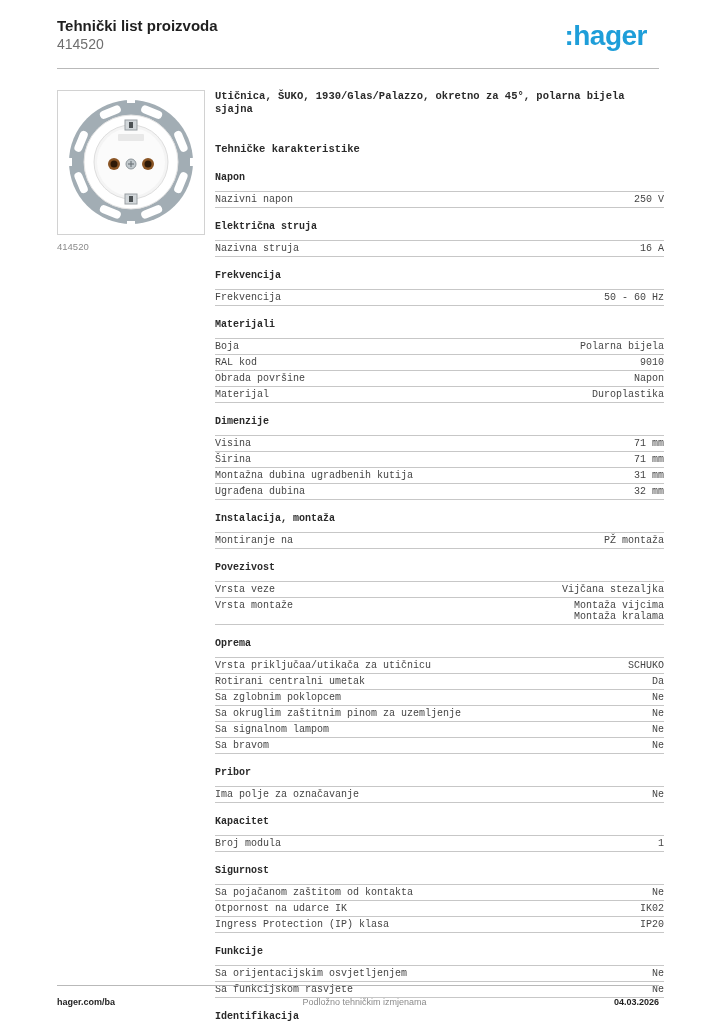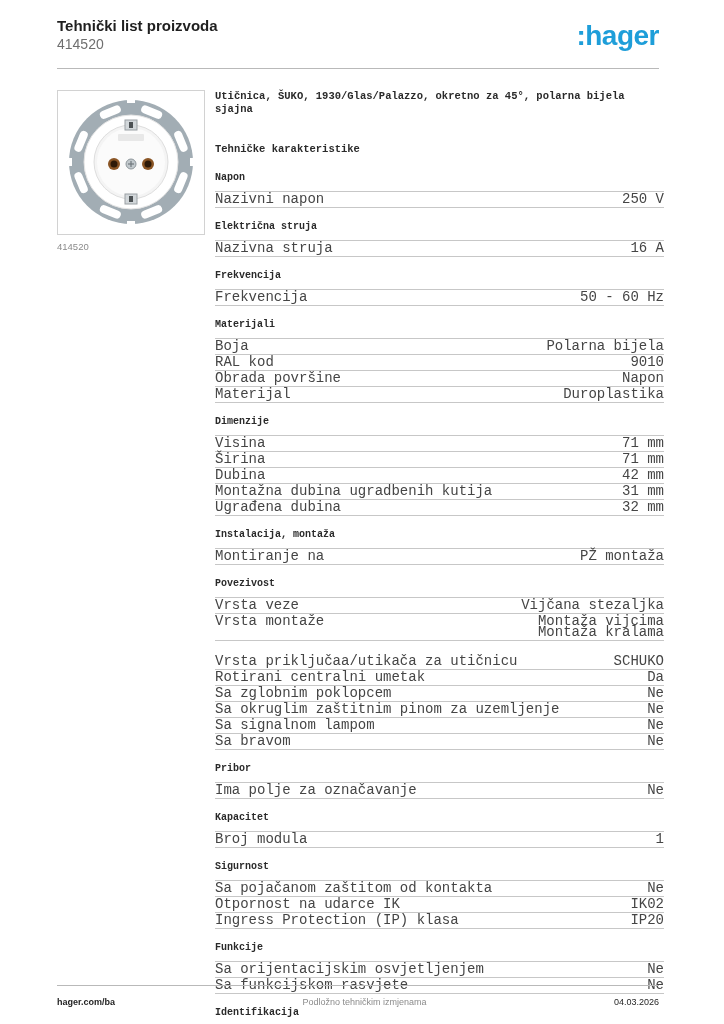--- a/index.html
+++ b/index.html
@@ -4,45 +4,45 @@
 <style>
   * { margin:0; padding:0; box-sizing:border-box; }
   html,body { background:#ffffff; }
   body { font-family:"Liberation Sans","DejaVu Sans",sans-serif; color:#3c3c3c; }
   .page { position:relative; width:716px; height:1024px; background:#ffffff; overflow:hidden; }
 
   
   .header { position:absolute; top:16px; left:57px; right:57px; }
   .doc-title { font-size:15px; font-weight:bold; color:#1f1f1f; line-height:19px; }
   .doc-number { font-size:14px; color:#6f6f6f; line-height:18px; }
-  .logo { position:absolute; top:4px; right:0; font-size:28px; font-weight:bold; letter-spacing:-0.5px; }
+  .logo { position:absolute; top:4px; right:12px; font-size:28px; font-weight:bold; letter-spacing:-0.5px; }
   .header-rule { position:absolute; top:68px; left:57px; right:57px; height:1px; background:#b9b9b9; }
 
   
   .content { position:absolute; top:90px; left:57px; right:52px; display:flex; gap:10px; }
   .left-col { width:148px; flex:0 0 148px; }
   .image-box { width:148px; height:145px; border:1px solid #d2d2d2; background:#fff; display:flex; align-items:center; justify-content:center; }
   .image-caption { margin-top:6px; font-size:9.5px; color:#8b8b8b; }
 
   .right-col { flex:1; min-width:0;font-family:Liberation Mono, monospace; }
   .product-title { font-size:10.5px; font-weight:bold; color:#2a2a2a; line-height:13px; margin-bottom:27px; }
   .char-heading { font-size:10.5px; font-weight:bold; color:#2a2a2a; margin-bottom:17px; }
 
   .section { margin-bottom:13px; }
   .section-title { font-size:10px; font-weight:bold; color:#2a2a2a; line-height:11px; padding-bottom:8px; border-bottom:1px solid #c7c7c7; }
-  .row { display:flex; justify-content:space-between; align-items:flex-start; font-size:14px; line-height:11px; padding:2px 0; border-bottom:1px solid #c7c7c7; }
+  .row { display:flex; justify-content:space-between; align-items:flex-start; font-size:10px; line-height:11px; padding:2px 0; border-bottom:1px solid #c7c7c7; }
   .row-label { color:#454545; padding-right:10px; }
   .row-values { color:#454545; text-align:right; white-space:nowrap; }
 
   
   .footer-rule { position:absolute; left:57px; right:57px; bottom:38px; height:1px; background:#b9b9b9; }
   .footer { position:absolute; left:57px; right:57px; bottom:17px; display:flex; align-items:flex-end; font-size:9px; }
   .footer-left { font-weight:bold; color:#1f1f1f; }
   .footer-center { flex:1; text-align:center; color:#8b8b8b; }
-  .footer-right { font-weight:normal; color:#1f1f1f; }
+  .footer-right { font-weight:bold; color:#1f1f1f; }
 </style>
 </head>
 <body>
 
 <div class="page">
 
   <div class="header">
     <div class="doc-title">Tehnički list proizvoda</div>
     <div class="doc-number">414520</div>
     <div class="logo" style="color: rgb(30, 158, 217);">:hager</div>
@@ -168,26 +168,20 @@
                 <div>71 mm</div>
               </div>
             </div>
             <div class="row">
               <div class="row-label">Širina</div>
               <div class="row-values">
                 <div>71 mm</div>
               </div>
             </div>
             <div class="row">
-              <div class="row-label">Dubina</div>
-              <div class="row-values">
-                <div>42 mm</div>
-              </div>
-            </div>
-            <div class="row">
               <div class="row-label">Montažna dubina ugradbenih kutija</div>
               <div class="row-values">
                 <div>31 mm</div>
               </div>
             </div>
             <div class="row">
               <div class="row-label">Ugrađena dubina</div>
               <div class="row-values">
                 <div>32 mm</div>
               </div>
@@ -212,20 +206,21 @@
             </div>
             <div class="row">
               <div class="row-label">Vrsta montaže</div>
               <div class="row-values">
                 <div>Montaža vijcima</div>
                 <div>Montaža kralama</div>
               </div>
             </div>
           </div>
           <div class="section">
+            <div class="section-title">Oprema</div>
             <div class="row">
               <div class="row-label">Vrsta priključaa/utikača za utičnicu</div>
               <div class="row-values">
                 <div>SCHUKO</div>
               </div>
             </div>
             <div class="row">
               <div class="row-label">Rotirani centralni umetak</div>
               <div class="row-values">
                 <div>Da</div>

